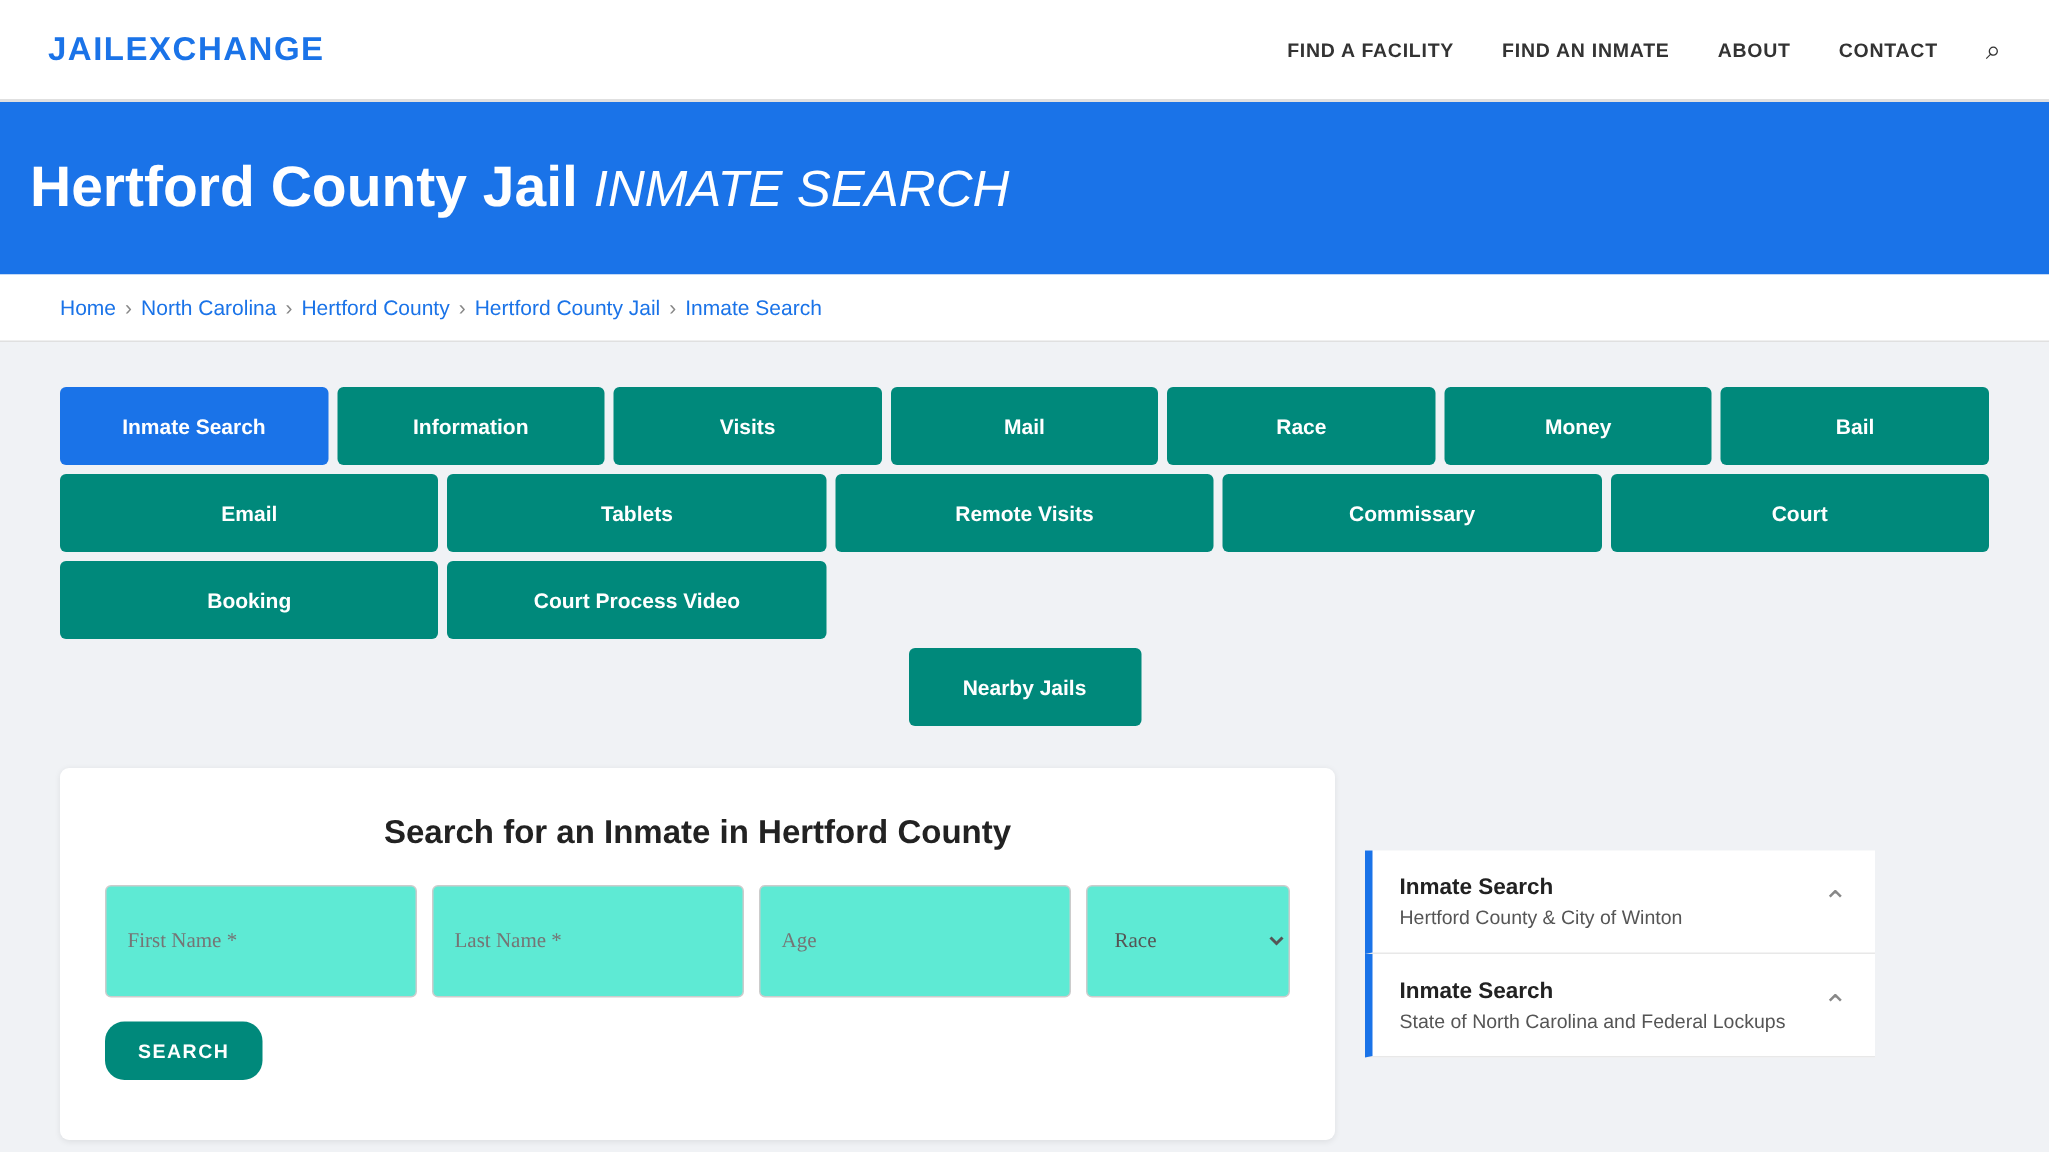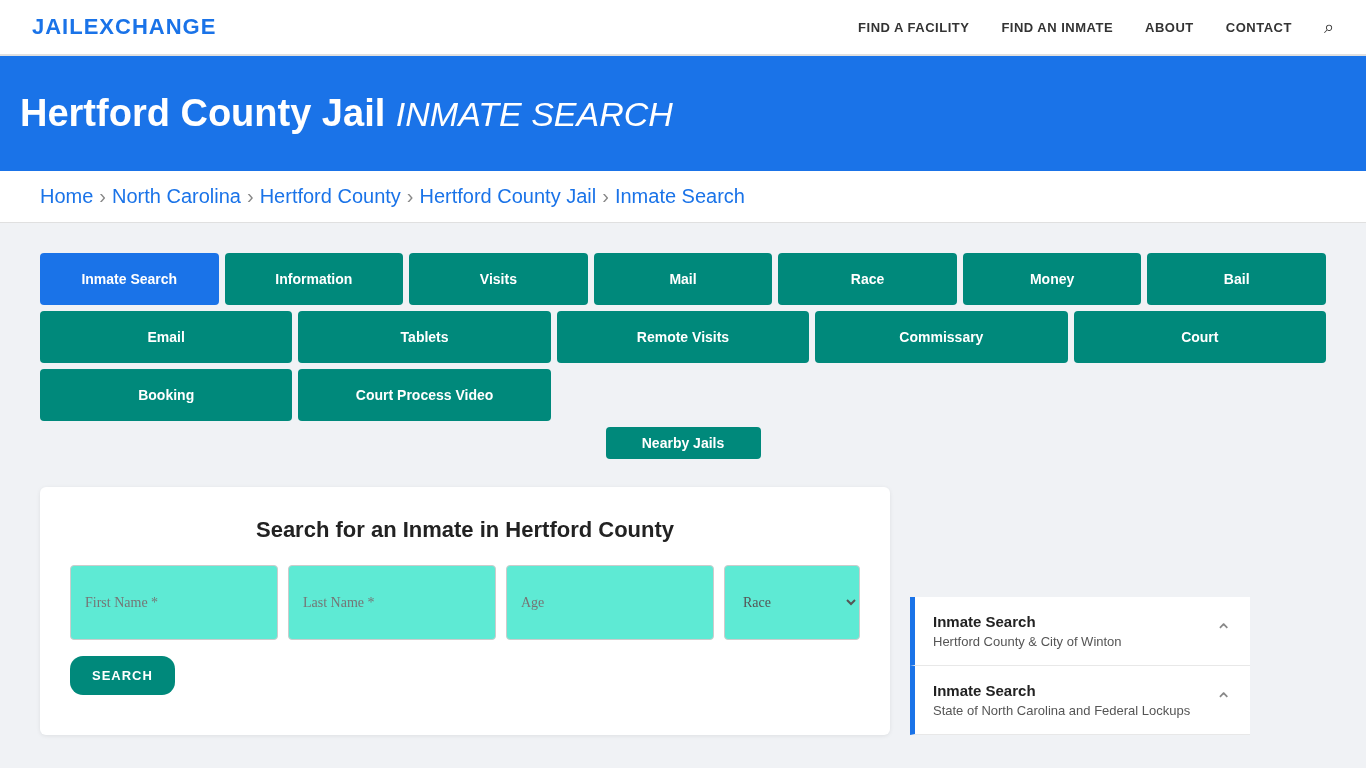--- a/index.html
+++ b/index.html
@@ -6,21 +6,21 @@
     body { font-family: Arial, Helvetica, sans-serif; background: #f0f2f5; color: #333; }
 
     
     .navbar {
       background: #fff;
       border-bottom: 2px solid #e0e0e0;
       display: flex;
       align-items: center;
       justify-content: space-between;
       padding: 0 32px;
-      height: 56px;
+      height: 68px;
     }
     .logo {
       font-size: 22px;
       font-weight: 900;
       letter-spacing: 1px;
       color: #222;
       text-transform: uppercase;
     }
     .logo span { color: #1a73e8; }
     .nav-links {
@@ -54,21 +54,21 @@
     .hero h1 .italic-part {
       font-style: italic;
       font-weight: 400;
       font-size: 34px;
     }
 
     
     .breadcrumb {
       background: #fff;
       padding: 14px 40px;
-      font-size: 20px;
+      font-size: 14px;
       border-bottom: 1px solid #e0e0e0;
     }
     .breadcrumb a {
       color: #1a73e8;
       text-decoration: none;
     }
     .breadcrumb .sep {
       color: #888;
       margin: 0 6px;
     }
@@ -106,28 +106,28 @@
       border: none;
       cursor: pointer;
       border-radius: 4px;
       color: #fff;
       background: #00897b;
       transition: background 0.2s;
     }
     .tab-btn.active { background: #1a73e8; }
     .tab-btn.nearby {
       min-width: 155px;
-      padding: 8px 30px;
+      padding: 18px 30px;
     }
 
     
     .bottom-section {
       display: flex;
       gap: 20px;
-      align-items: flex-end;
+      align-items: center;
     }
 
     
     .search-form-card {
       background: #fff;
       border-radius: 6px;
       padding: 30px 30px 40px 30px;
       flex: 1;
       max-width: 850px;
       box-shadow: 0 1px 4px rgba(0,0,0,0.08);

